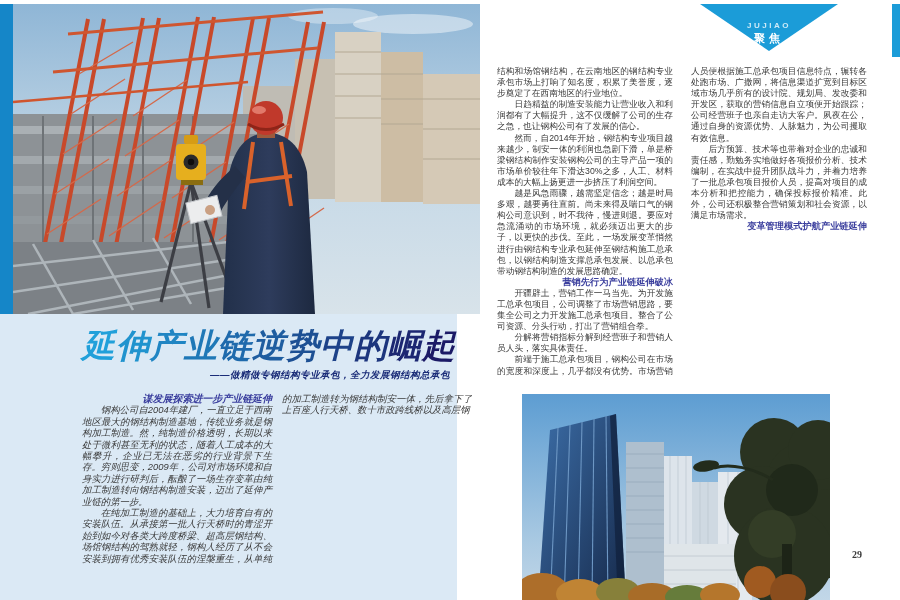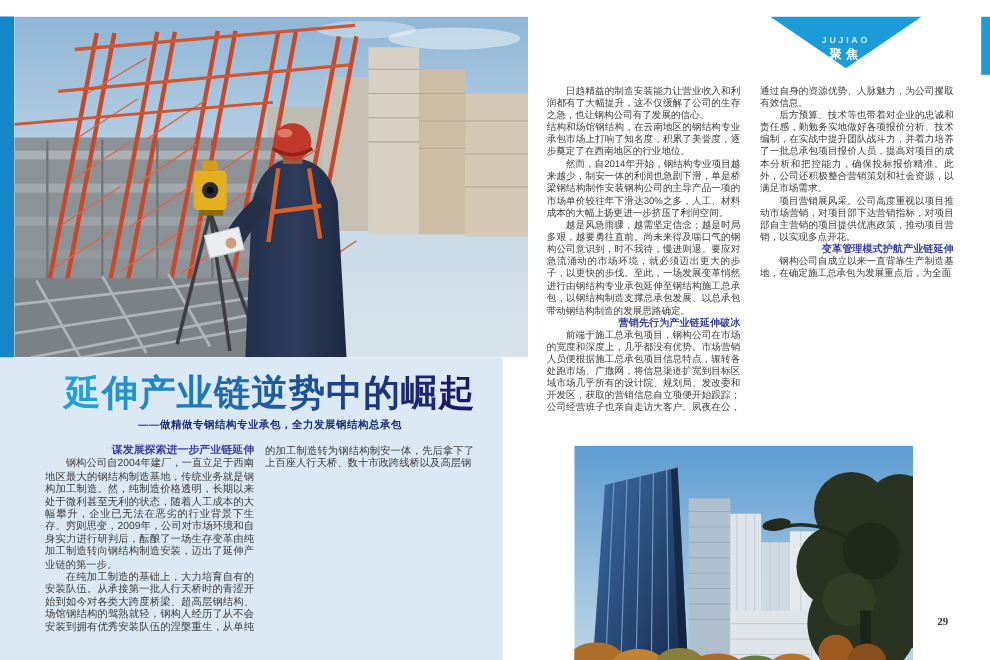--- a/index.html
+++ b/index.html
@@ -5,29 +5,29 @@
   :root{
     --banner-blue:#1b9cd8; --strip-blue:#1586c8; --panel-blue:#dbe9f5;
     --subhead:#3b3f9e; --subtitle-navy:#1a2c78; --body-ink:#3a3a3a;
   }
   *{margin:0;padding:0;box-sizing:border-box;}
   html,body{background:#ffffff;}
   body{font-family:"Liberation Sans","DejaVu Sans",sans-serif;}
   .spread{position:relative;width:900px;height:600px;background:#fff;overflow:hidden;}
 
   
-  .page{position:absolute;top:15px;height:540px;}
+  .page{position:absolute;top:4px;height:540px;}
   .page-left{left:0;width:480px;}
   .left-strip{position:absolute;left:0;top:0;width:13px;height:310px;background:var(--strip-blue);}
   .photo{position:absolute;overflow:hidden;}
   .photo svg{display:block;width:100%;height:100%;}
   .photo-construction{left:13px;top:0;width:467px;height:310px;}
-  .panel{position:absolute;left:0;top:310px;width:457px;height:287px;background:var(--panel-blue);padding:13px 7px 0 41px;}
+  .panel{position:absolute;left:0;top:310px;width:457px;height:287px;background:var(--panel-blue);padding:13px 7px 0 82px;font-style:italic;}
   .title{font-size:33px;line-height:37px;font-weight:bold;text-align:center;letter-spacing:1px;white-space:nowrap;}
-  .subtitle{margin-top:5px;font-size:9.5px;font-weight:bold;color:var(--subtitle-navy);text-align:center;letter-spacing:.5px;}
+  .subtitle{margin-top:5px;font-size:9.5px;font-weight:bold;color:var(--subtitle-navy);text-align:right;letter-spacing:.5px;}
   .cols{column-count:2;column-fill:auto;overflow:hidden;text-align:justify;color:var(--body-ink);}
   .cols-left{margin-top:11px;width:390px;height:174px;column-gap:10px;font-size:9.4px;line-height:11.4px;}
   .para{margin:0;}
   .t-p{text-indent:2em;}
   .t-pc{text-indent:0;}
   .t-h{color:var(--subhead);font-weight:bold;text-align:right;text-indent:0;font-size:1.06em;}
 
   
   .page-right{left:480px;width:420px;}
   .banner{position:absolute;top:0;right:0;width:220px;height:60px;}
@@ -195,30 +195,30 @@
   <section class="page page-right">
 
     <svg class="banner" viewBox="0 0 220 60">
       <polygon points="20,0 158,0 89,47" fill="#1b9cd8"></polygon>
       <rect x="212" y="0" width="8" height="53" fill="#1b9cd8"></rect>
       <text x="89" y="24" text-anchor="middle" class="banner-en">JUJIAO</text>
       <text x="89" y="38" text-anchor="middle" class="banner-zh">聚焦</text>
     </svg>
 
     <div class="cols cols-right">
+        <p class="para t-pc">结构和场馆钢结构，在云南地区的钢结构专业承包市场上打响了知名度，积累了美誉度，逐步奠定了在西南地区的行业地位。</p>
         <p class="para t-p">日趋精益的制造安装能力让营业收入和利润都有了大幅提升，这不仅缓解了公司的生存之急，也让钢构公司有了发展的信心。</p>
-        <p class="para t-pc">结构和场馆钢结构，在云南地区的钢结构专业承包市场上打响了知名度，积累了美誉度，逐步奠定了在西南地区的行业地位。</p>
         <p class="para t-p">然而，自2014年开始，钢结构专业项目越来越少，制安一体的利润也急剧下滑，单是桥梁钢结构制作安装钢构公司的主导产品一项的市场单价较往年下滑达30%之多，人工、材料成本的大幅上扬更进一步挤压了利润空间。</p>
         <p class="para t-p">越是风急雨骤，越需坚定信念；越是时局多艰，越要勇往直前。尚未来得及喘口气的钢构公司意识到，时不我待，慢进则退。要应对急流涌动的市场环境，就必须迈出更大的步子，以更快的步伐。至此，一场发展变革悄然进行由钢结构专业承包延伸至钢结构施工总承包，以钢结构制造支撑总承包发展、以总承包带动钢结构制造的发展思路确定。</p>
         <p class="para t-h">营销先行为产业链延伸破冰</p>
+        <p class="para t-p">开疆辟土，营销工作一马当先。为开发施工总承包项目，公司调整了市场营销思路，要集全公司之力开发施工总承包项目。整合了公司资源、分头行动，打出了营销组合拳。</p>
+        <p class="para t-p">分解将营销指标分解到经营班子和营销人员人头，落实具体责任。</p>
         <p class="para t-p">前端于施工总承包项目，钢构公司在市场的宽度和深度上，几乎都没有优势。市场营销人员便根据施工总承包项目信息特点，辗转各处跑市场、广撒网，将信息渠道扩宽到目标区域市场几乎所有的设计院、规划局、发改委和开发区，获取的营销信息自立项便开始跟踪；公司经营班子也亲自走访大客户。夙夜在公，通过自身的资源优势、人脉魅力，为公司攫取有效信息。</p>
         <p class="para t-p">后方预算、技术等也带着对企业的忠诚和责任感，勤勉务实地做好各项报价分析、技术编制，在实战中提升团队战斗力，并着力培养了一批总承包项目报价人员，提高对项目的成本分析和把控能力，确保投标报价精准。此外，公司还积极整合营销策划和社会资源，以满足市场需求。</p>
-        <p class="para t-p">项目营销展风采。公司高度重视以项目推动市场营销，对项目部下达营销指标，对项目部自主营销的项目提供优惠政策，推动项目营销，以实现多点开花。</p>
         <p class="para t-h">变革管理模式护航产业链延伸</p>
-        <p class="para t-p">钢构公司自成立以来一直背靠生产制造基地，在确定施工总承包为发展重点后，为全面</p>
       </div>
 
     <div class="photo photo-city">
       <svg viewBox="0 0 308 210" preserveAspectRatio="none">
         <defs>
           <linearGradient id="sky2" x1="0" y1="0" x2="0" y2="1">
             <stop offset="0" stop-color="#5d9dd2"></stop>
               <stop offset=".7" stop-color="#a9c9e2"></stop>
               <stop offset="1" stop-color="#c4d8e8"></stop>
           </linearGradient>

